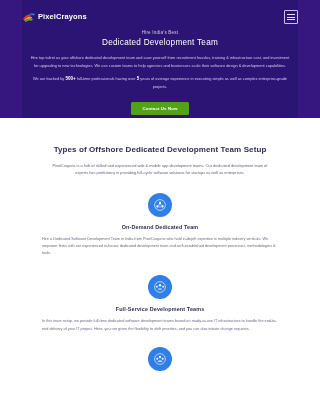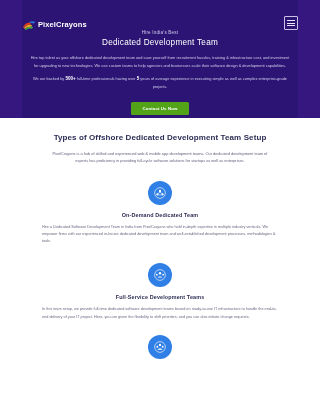--- a/index.html
+++ b/index.html
@@ -25,21 +25,21 @@
     overflow: hidden;
   }
   .hero-edge-l { position:absolute; left:0; top:0; width:22px; height:118px; background:#35177f; }
   .hero-edge-r { position:absolute; right:0; top:0; width:22px; height:118px; background:#35177f; }
 
   .navbar {
     position: absolute;
     left: 22px; top: 10px;
     width: 276px; height: 20px;
     display: flex;
-    align-items: flex-end;
+    align-items: flex-start;
     justify-content: space-between;
   }
   .brand { display:flex; align-items:center; gap:2px; }
   .brand-mark { width:14px; height:12px; position:relative; flex:0 0 auto; }
   .brand-name {
     font-size: 7.5px;
     font-weight: bold;
     color: #ffffff;
     letter-spacing: .1px;
     white-space: nowrap;
@@ -96,21 +96,21 @@
     cursor: pointer;
     letter-spacing: .1px;
   }
 
   
   .section {
     position: absolute;
     left: 0; top: 118px;
     width: 320px;
     background: #ffffff;
-    padding: 0 40px;
+    padding: 12px 40px;
   }
   .sec-title {
     margin-top: 14px;
     text-align: center;
     font-size: 8px;
     font-weight: bold;
     color: #2e2d55;
     line-height: 11px;
     letter-spacing: .1px;
   }

